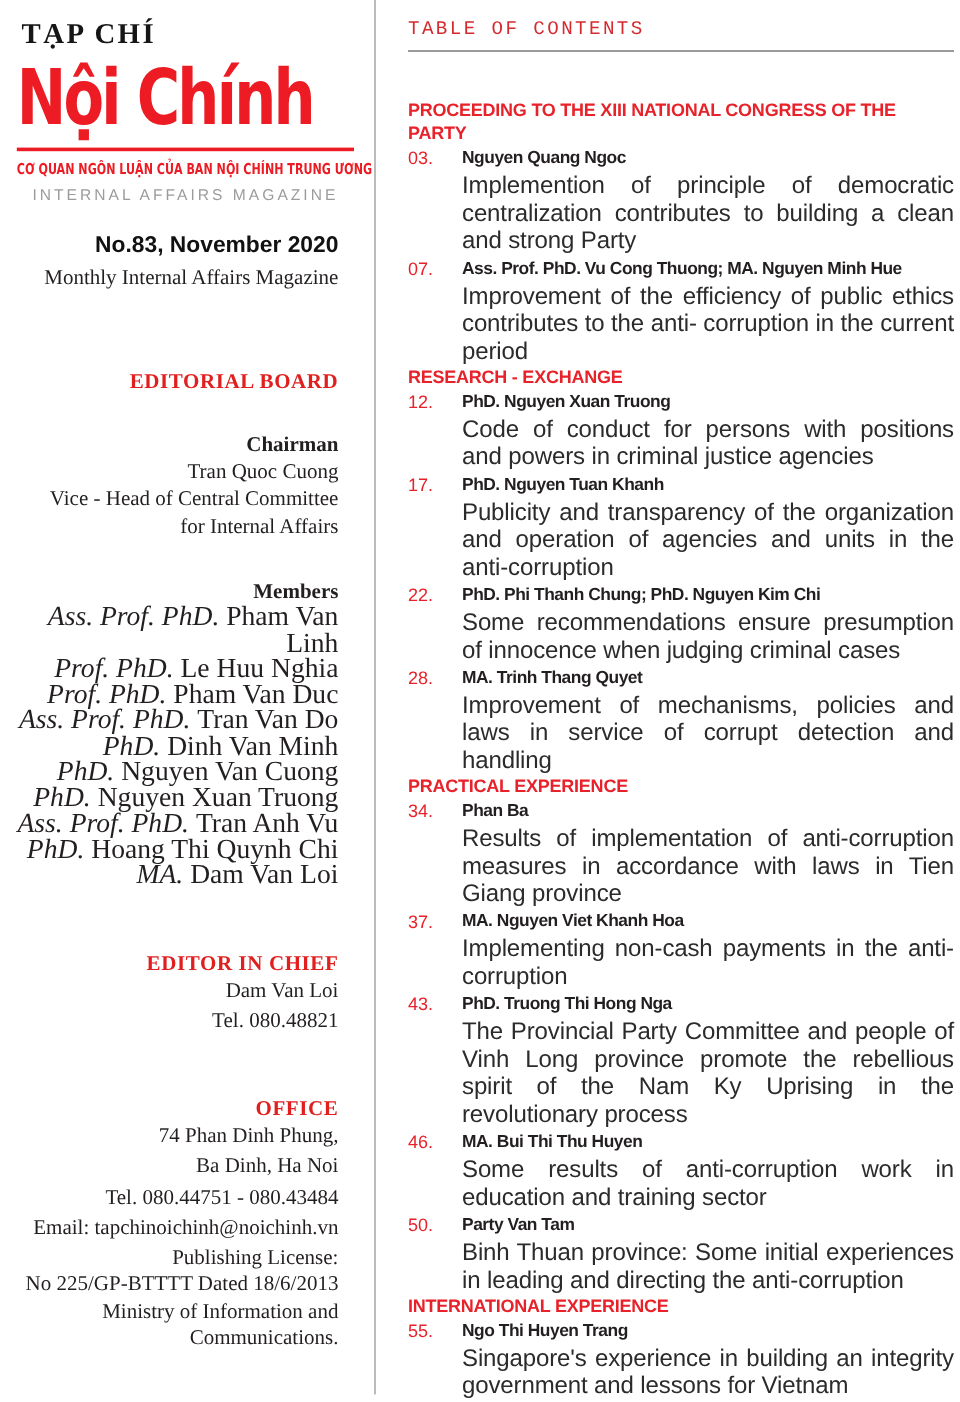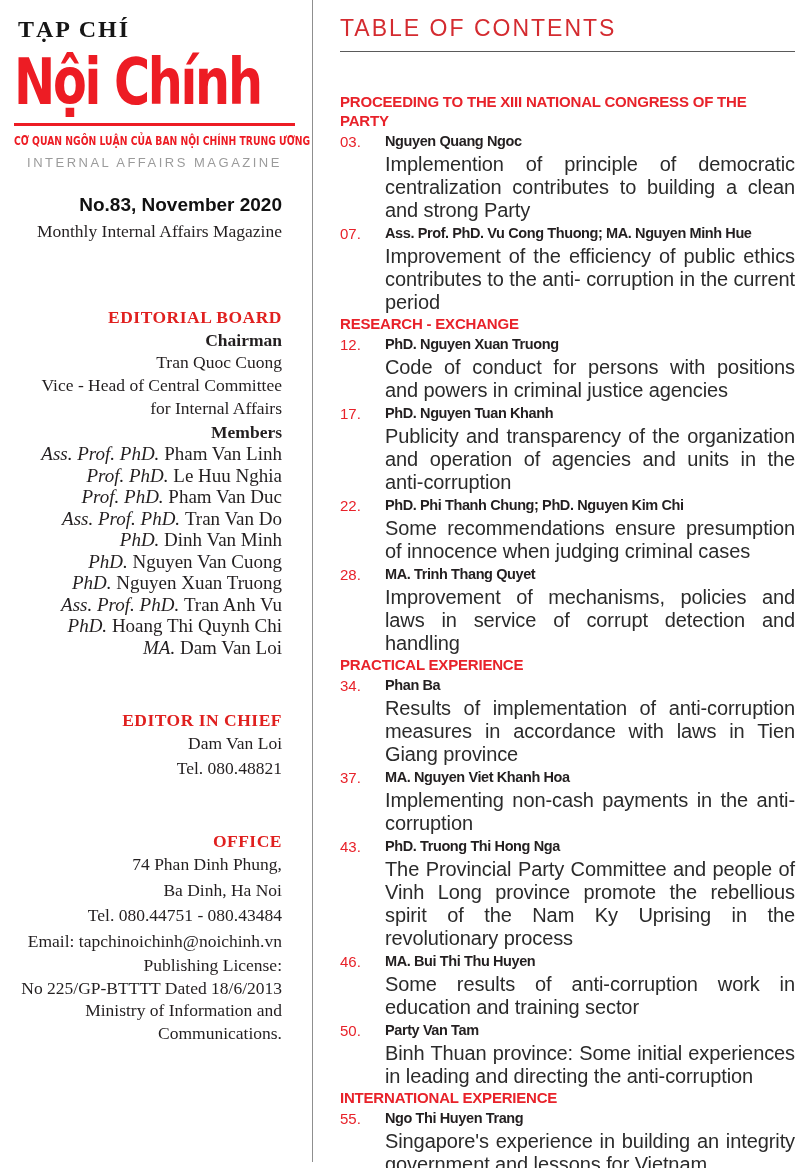--- a/index.html
+++ b/index.html
@@ -24,36 +24,36 @@
   .subtitle{color:#9b9b9b;font-family:"Liberation Sans",sans-serif;font-size:13px;
             letter-spacing:2.5px;text-align:center;margin-top:7px;white-space:nowrap;}
 
   .right-blocks{text-align:right;padding-right:13px;}
   .issue-no{font-family:"Liberation Sans",sans-serif;font-weight:bold;font-size:19px;
             margin-top:24px;color:#111;}
   .issue-sub{font-size:17.5px;margin-top:4px;}
 
   .red-heading{color:#e0201f;font-weight:bold;font-size:17.5px;letter-spacing:0.5px;}
   .eb-heading{margin-top:64px;}
-  .block-label{font-weight:bold;font-size:17.5px;margin-top:2px;}
+  .block-label{font-weight:bold;font-size:17.5px;margin-top:32px;}
   .serif-line{font-size:17.5px;line-height:23px;}
-  .members-list .serif-line{line-height:21.5px;font-size:19px;}
+  .members-list .serif-line{line-height:21.5px;font-size:23px;}
   .m-prefix{font-style:italic;}
   .eic-heading{margin-top:52px;}
   .eic-line{font-size:17.5px;line-height:25px;}
   .office-heading{margin-top:50px;}
   .office-lines .serif-line{line-height:25.5px;font-size:17.5px;}
   .license-block{}
   .license-block .serif-line{line-height:22.5px;font-size:17.5px;}
 
   
   .right-col{position:absolute;left:312px;top:0;right:0;height:1168px;
              padding:15px 5px 0 28px;box-sizing:border-box;
              font-family:"Liberation Sans",sans-serif;}
-  .toc-title{font-family:Liberation Sans, sans-serif;color:#d42b30;font-size:23px;
+  .toc-title{font-family:Liberation Mono, monospace;color:#d42b30;font-size:16px;
              letter-spacing:2px;padding-bottom:9px;border-bottom:1px solid #5a5a5a;}
   .toc-sections{margin-top:40px;}
   .toc-section-heading{color:#e8222a;font-weight:bold;font-size:15px;line-height:19px;
                        letter-spacing:-0.2px;}
   .toc-entry{display:flex;}
   .toc-num{width:45px;flex:0 0 45px;color:#e8222a;font-size:15px;line-height:23px;}
   .toc-body{flex:1;}
   .toc-author{font-weight:bold;font-size:14.5px;line-height:23px;letter-spacing:-0.4px;
               color:#231f20;white-space:nowrap;}
   .toc-summary{font-size:20px;line-height:23px;text-align:justify;color:#2b2b2b;

